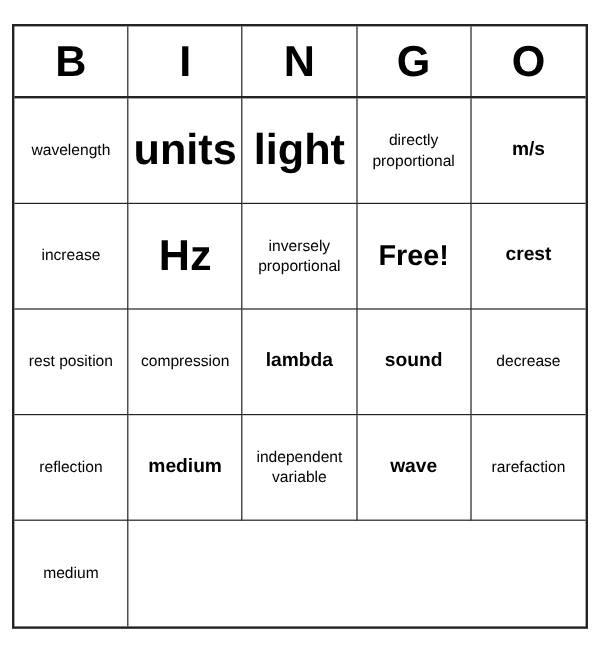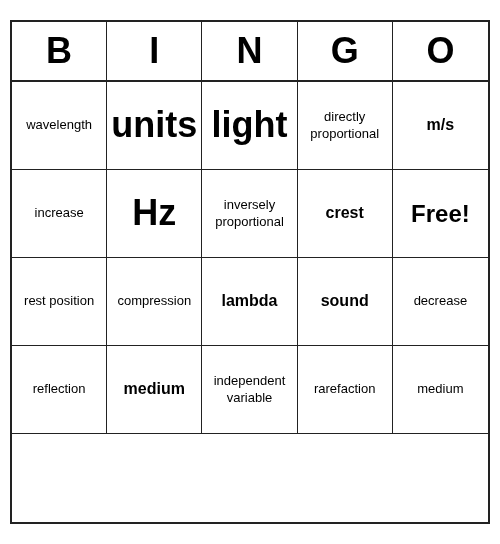--- a/index.html
+++ b/index.html
@@ -94,24 +94,24 @@
       <div class="bingo-cell">
         <span class="cell-text">increase</span>
       </div>
       <div class="bingo-cell">
         <span class="cell-text xlarge">Hz</span>
       </div>
       <div class="bingo-cell">
         <span class="cell-text">inversely proportional</span>
       </div>
       <div class="bingo-cell">
-        <span class="cell-text medium">crest</span>
+        <span class="cell-text free">Free!</span>
       </div>
       <div class="bingo-cell">
-        <span class="cell-text free">Free!</span>
+        <span class="cell-text medium">crest</span>
       </div>
       <div class="bingo-cell">
         <span class="cell-text">rest position</span>
       </div>
       <div class="bingo-cell">
         <span class="cell-text">compression</span>
       </div>
       <div class="bingo-cell">
         <span class="cell-text medium">lambda</span>
       </div>
@@ -124,19 +124,22 @@
       <div class="bingo-cell">
         <span class="cell-text">reflection</span>
       </div>
       <div class="bingo-cell">
         <span class="cell-text medium">medium</span>
       </div>
       <div class="bingo-cell">
         <span class="cell-text">independent variable</span>
       </div>
       <div class="bingo-cell">
+        <span class="cell-text medium">wave</span>
+      </div>
+      <div class="bingo-cell">
         <span class="cell-text">rarefaction</span>
       </div>
       <div class="bingo-cell">
         <span class="cell-text">medium</span>
       </div>
     </div>
 </div>
 
 </body></html>

